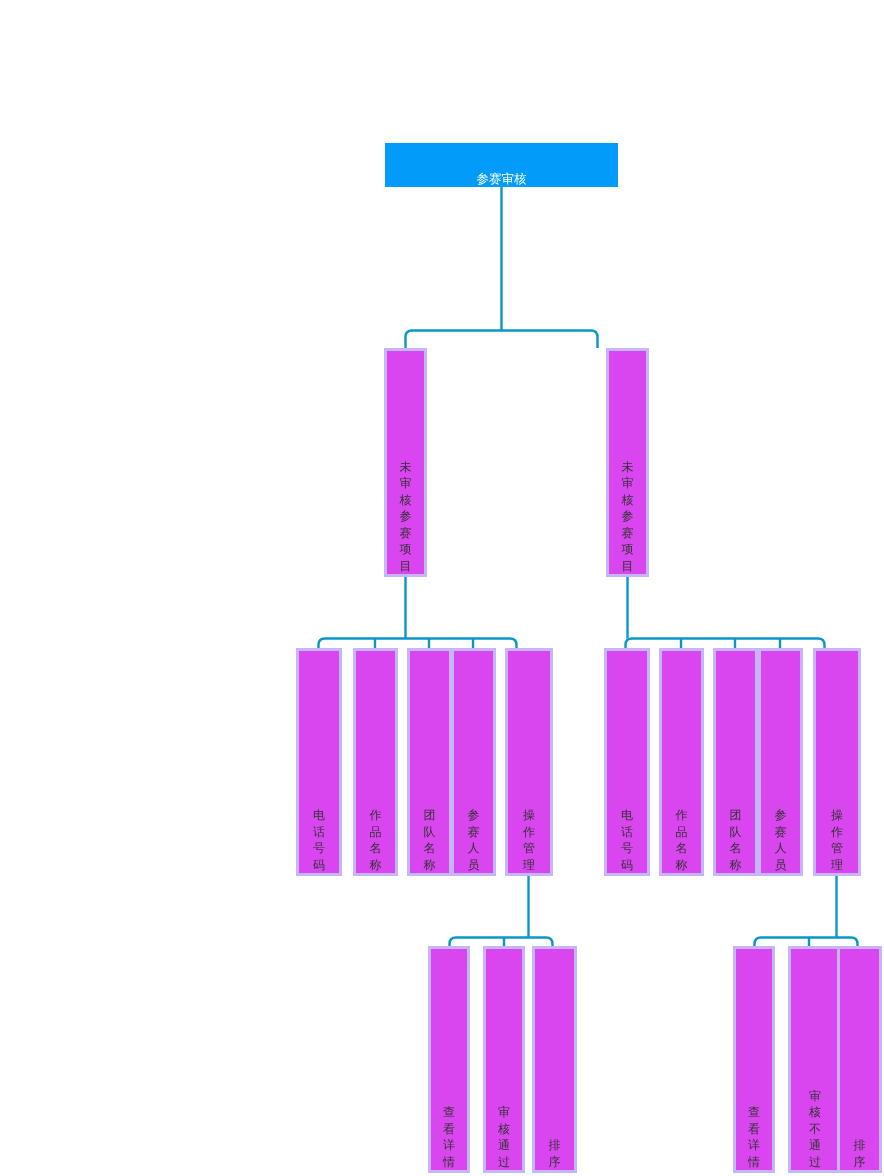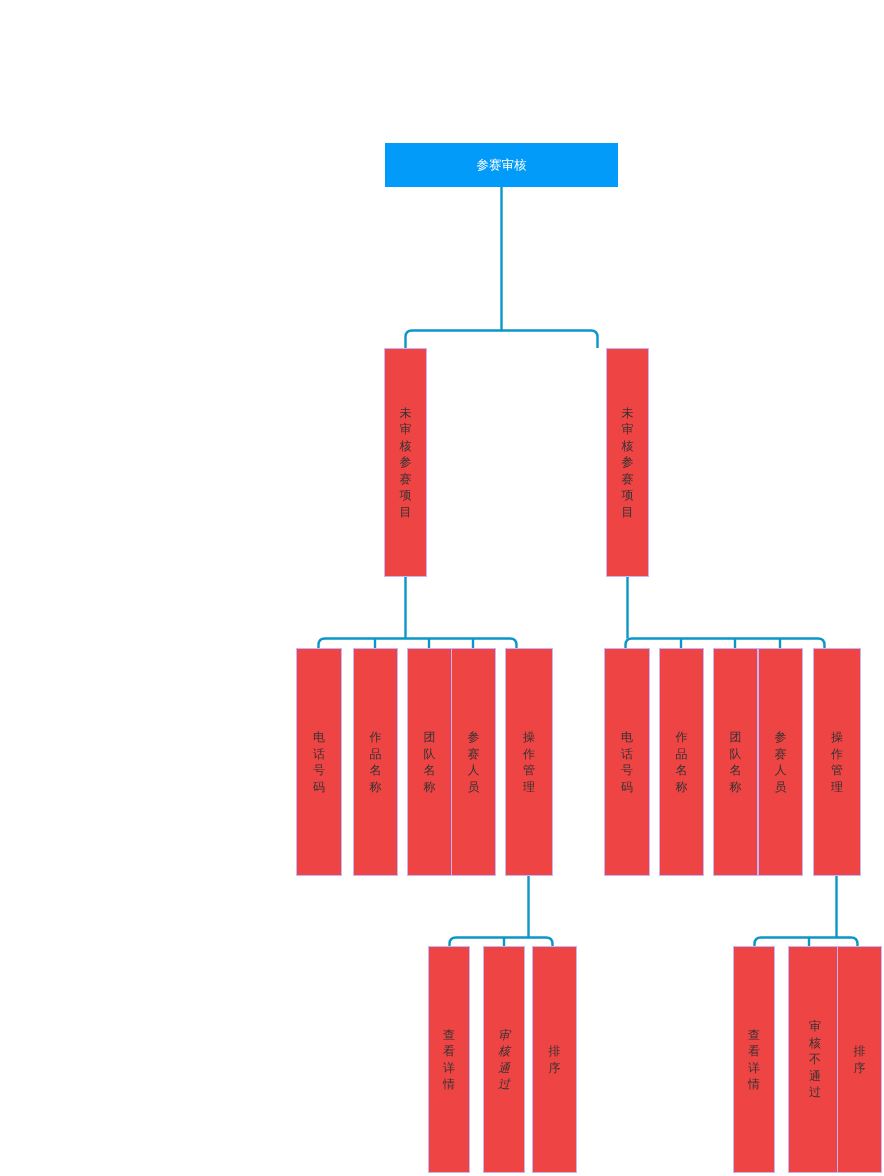--- a/index.html
+++ b/index.html
@@ -23,27 +23,27 @@
     left: 0;
     top: 0;
     width: 884px;
     height: 1176px;
     pointer-events: none;
   }
   .node {
     position: absolute;
     box-sizing: border-box;
     display: flex;
-    align-items: center;
+    align-items: flex-end;
     justify-content: center;
     text-align: center;
   }
   .node.branch {
-    border: 1px solid #c4b5fd;
-    background: #ef4444;
+    border: 3px solid #c4b5fd;
+    background: #d946ef;
   }
   .node.root {
     background: #039bf9;
     border: none;
   }
   .node-label {
     display: block;
     font-size: 12px;
     line-height: 16.5px;
     color: #333333;
@@ -133,21 +133,21 @@
   <div class="node branch" style="left:758px; top:648px; width:45px; height:228px;">
     <span class="node-label vtext">参赛人员</span>
   </div>
   <div class="node branch" style="left:813px; top:648px; width:48px; height:228px;">
     <span class="node-label vtext">操作管理</span>
   </div>
 
   <div class="node branch" style="left:428px; top:946px; width:42px; height:227px;">
     <span class="node-label vtext">查看详情</span>
   </div>
-  <div class="node branch" style="left:483px; top:946px; width:42px; height:227px;font-style:italic;">
+  <div class="node branch" style="left:483px; top:946px; width:42px; height:227px;">
     <span class="node-label vtext">审核通过</span>
   </div>
   <div class="node branch" style="left:532px; top:946px; width:45px; height:227px;">
     <span class="node-label vtext">排序</span>
   </div>
 
   <div class="node branch" style="left:733px; top:946px; width:42px; height:227px;">
     <span class="node-label vtext">查看详情</span>
   </div>
   <div class="node branch" style="left:788px; top:946px; width:54px; height:227px;">

